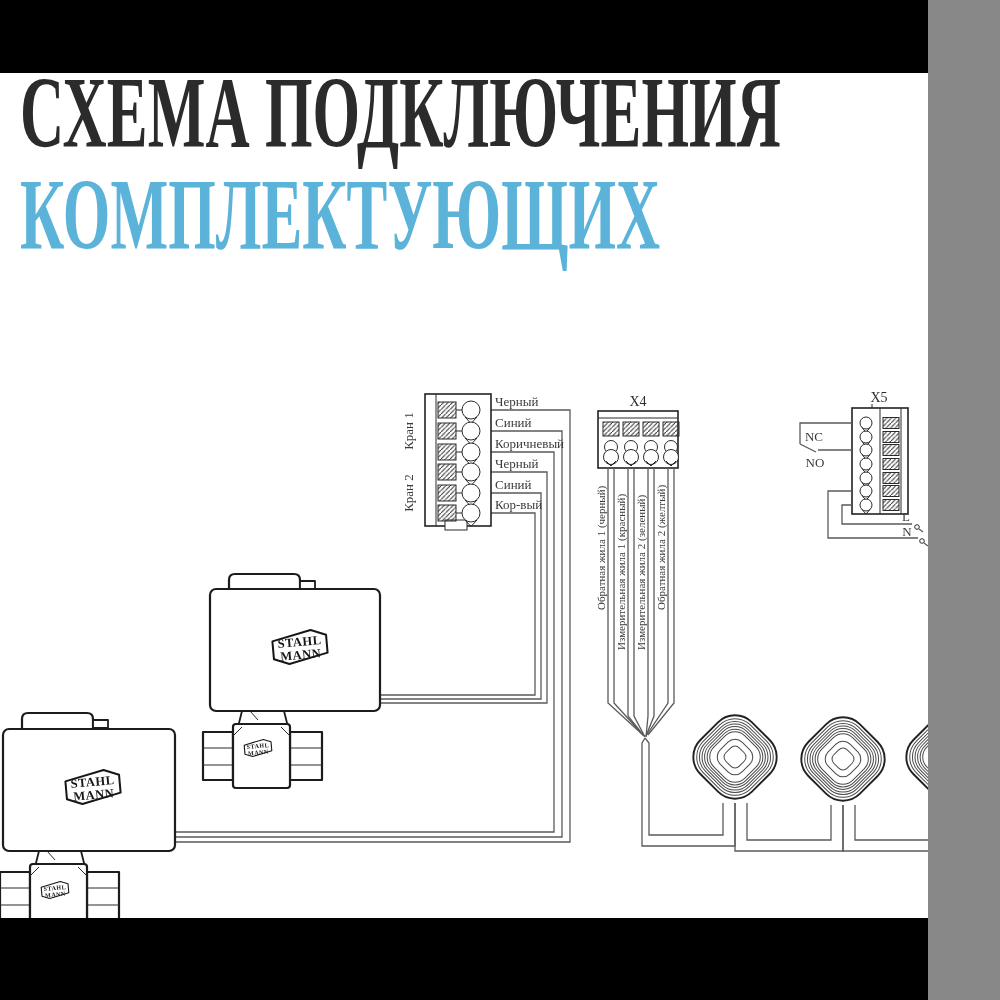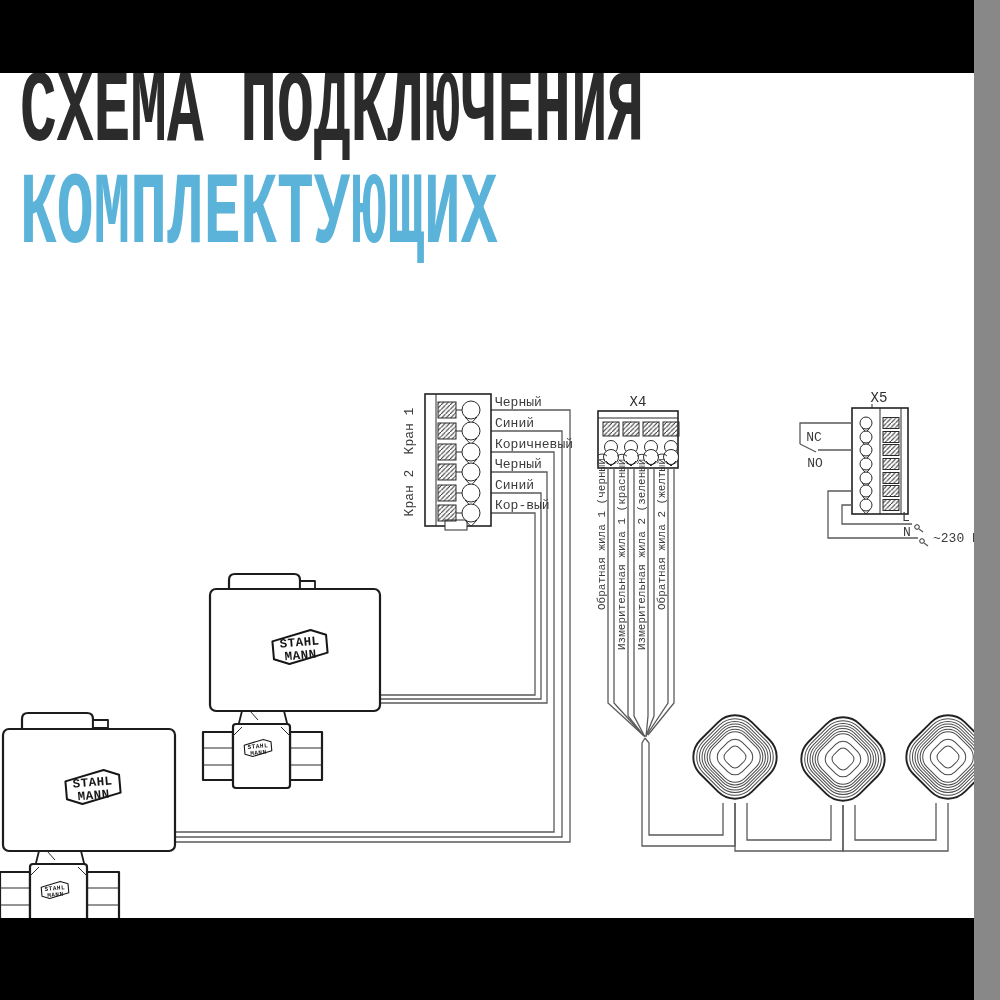--- a/index.html
+++ b/index.html
@@ -1,17 +1,17 @@
 <!DOCTYPE html>
 <html><head>
 <meta charset="utf-8">
 <style>
   html,body{margin:0;padding:0;background:#888;}
   #stage{position:relative;width:928px;height:1000px;background:#ffffff;overflow:hidden;
-         font-family:Liberation Mono, monospace;padding-left:46px;}
+         font-family:Liberation Serif, serif;}
   .bar{position:absolute;left:0;width:1000px;background:#000;}
   #topbar{top:0;height:73px;}
   #botbar{top:918px;height:82px;}
   .title{position:absolute;left:20px;line-height:1;font-weight:700;white-space:nowrap;
          transform:scaleX(0.60);transform-origin:0 0;letter-spacing:0px;font-size:102px;}
   #title1{top:62px;color:#2b2b2b;}
   #title2{top:164px;color:#5bb3da;}
   svg{position:absolute;top:0;left:0;}
   .ol{fill:#fff;stroke:#1c1c1c;stroke-width:2.2;stroke-linejoin:round;}
   .ol2{fill:#fff;stroke:#1c1c1c;stroke-width:1.8;stroke-linejoin:round;}

